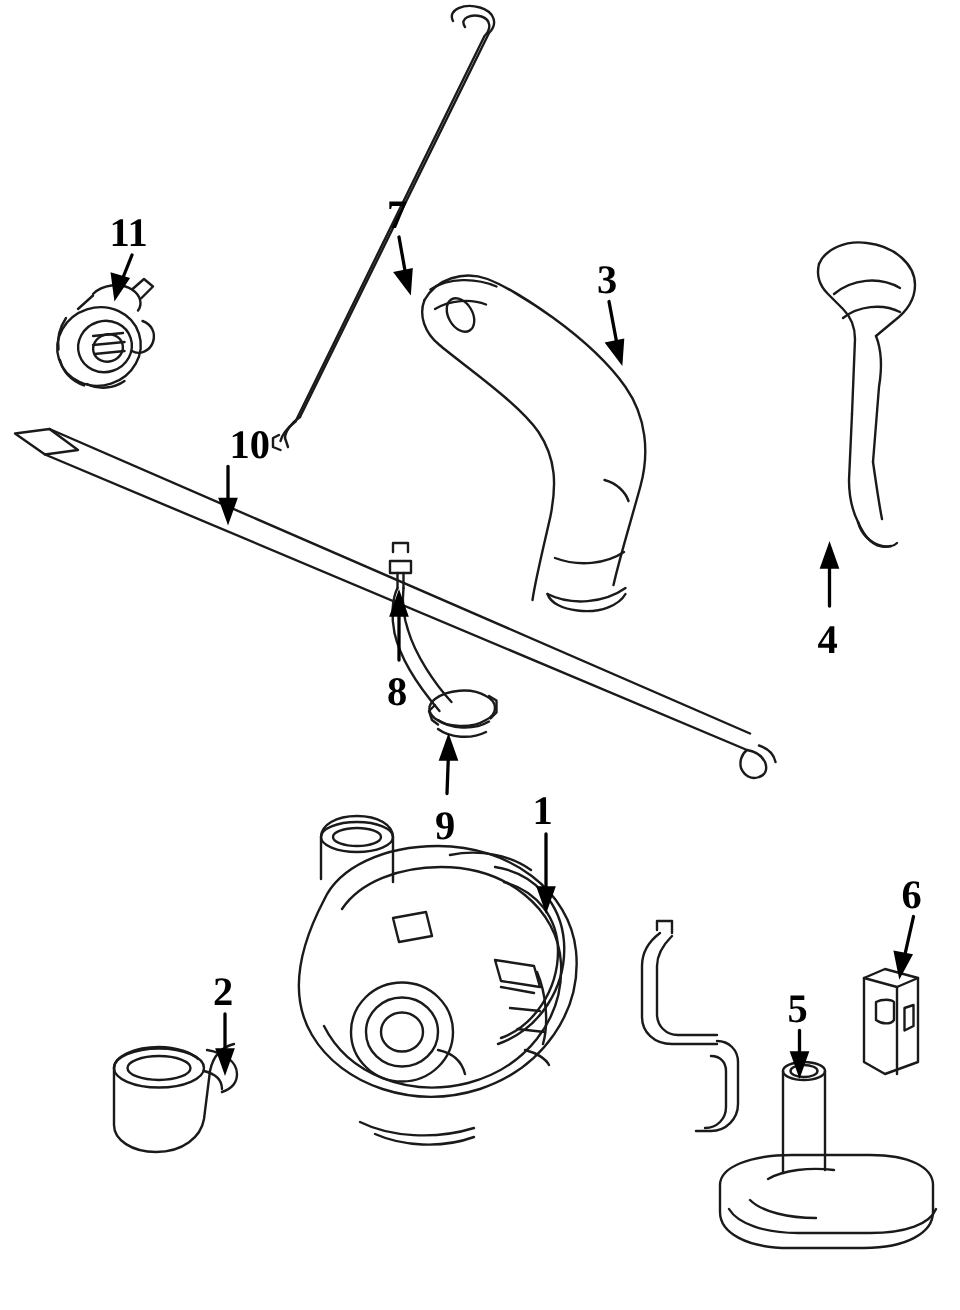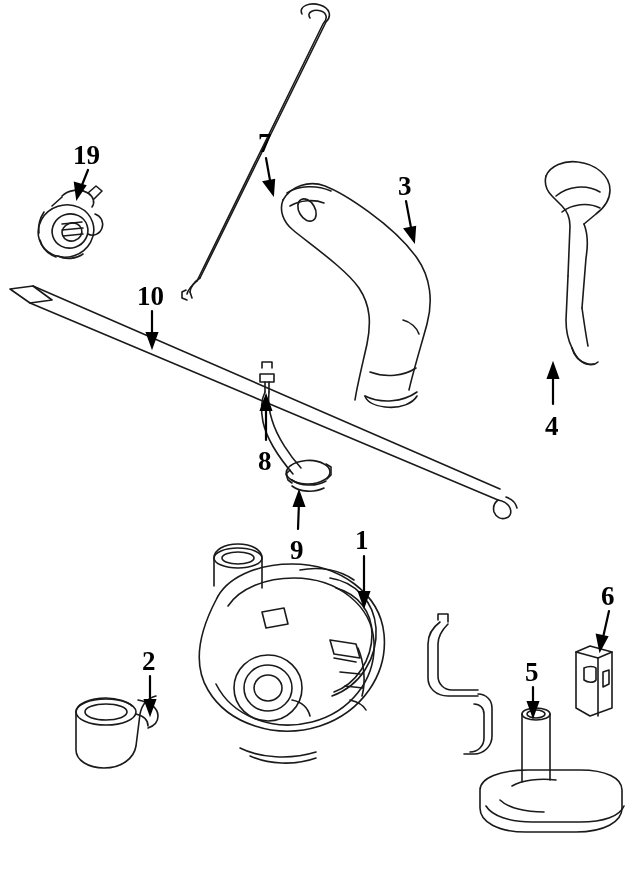--- a/index.html
+++ b/index.html
@@ -224,16 +224,16 @@
 
   <div class="callout-label" style="left:355px; top:527px;">1</div>
   <div class="callout-label" style="left:142px; top:648px;">2</div>
   <div class="callout-label" style="left:398px; top:173px;">3</div>
   <div class="callout-label" style="left:545px; top:413px;">4</div>
   <div class="callout-label" style="left:525px; top:659px;">5</div>
   <div class="callout-label" style="left:601px; top:583px;">6</div>
   <div class="callout-label" style="left:258px; top:130px;">7</div>
   <div class="callout-label" style="left:258px; top:448px;">8</div>
   <div class="callout-label" style="left:290px; top:537px;">9</div>
-  <div class="callout-label" style="left:137px; top:283px;">10</div>
-  <div class="callout-label" style="left:73px; top:142px;">19</div>
+  <div class="callout-label" style="left:153px; top:283px;">10</div>
+  <div class="callout-label" style="left:73px; top:142px;">11</div>
 
 </div>
 
 </body></html>

